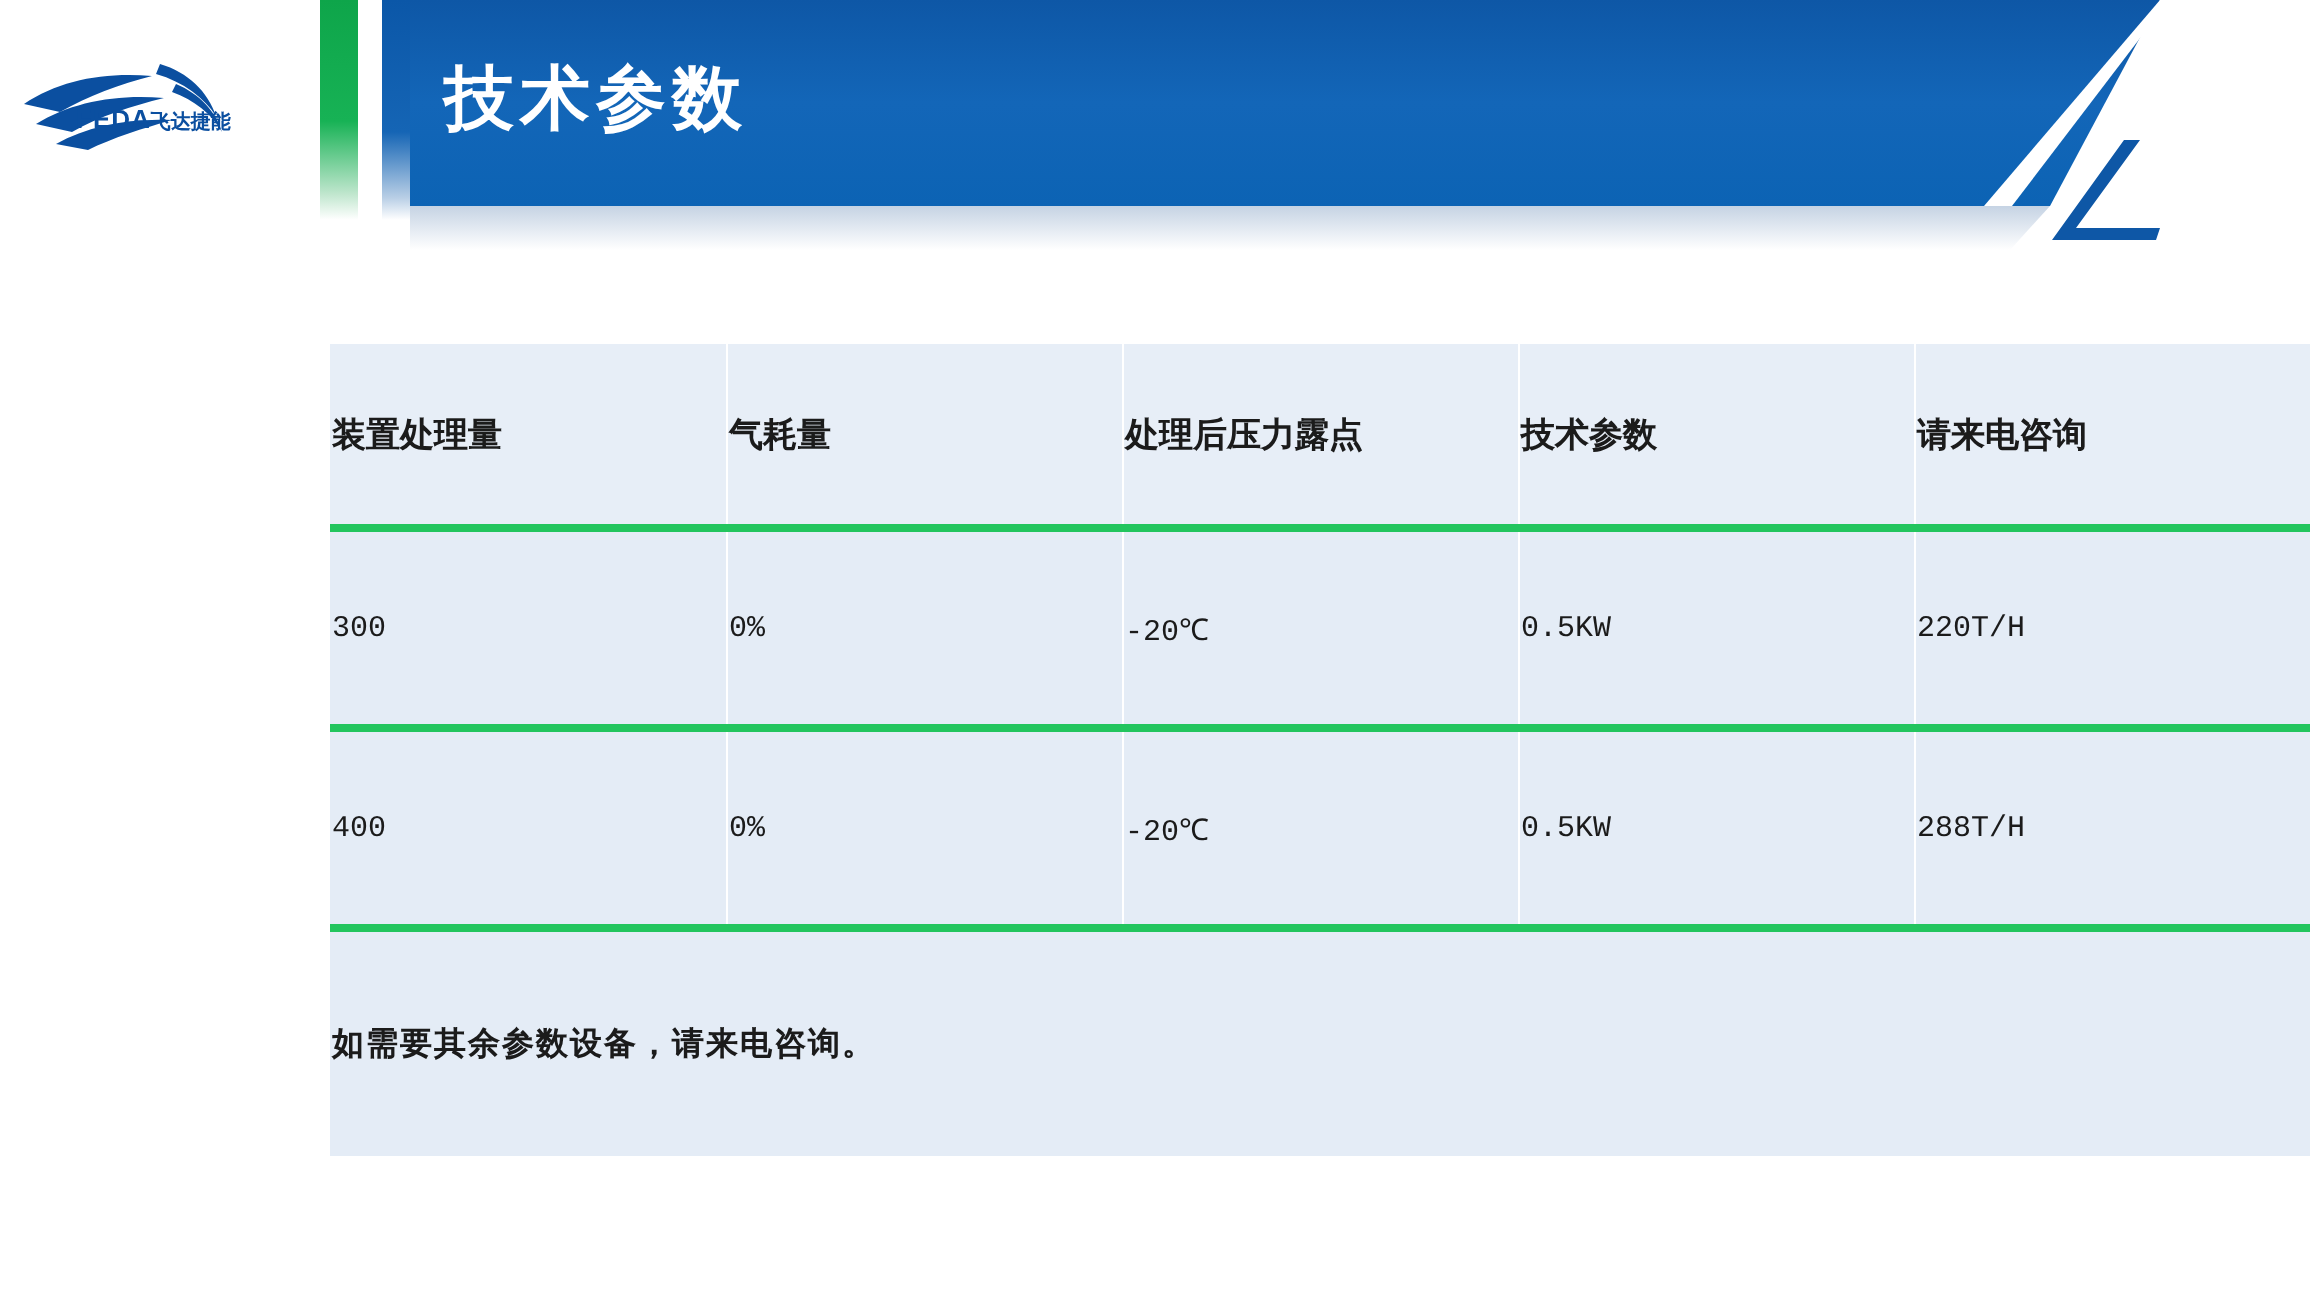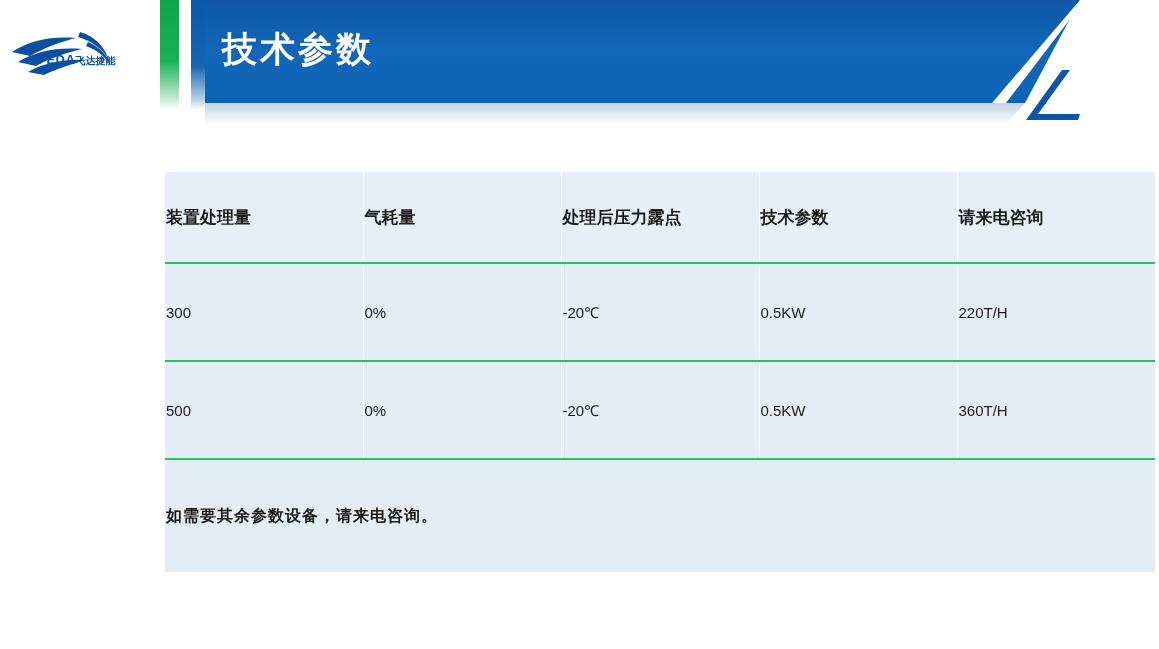--- a/index.html
+++ b/index.html
@@ -150,22 +150,22 @@
     font-weight: bold;
     font-family: "DejaVu Sans", sans-serif;
     border-right: 1px solid #ffffff;
   }
   table.params thead th:last-child { border-right: none; }
 
   table.params tbody td {
     height: 94px;
     background: #e4ecf6;
     font-size: 15px;
-    font-family: Liberation Sans, sans-serif;
-    border-top: 2px solid #22c55e;
+    font-family: Liberation Mono, monospace;
+    border-top: 4px solid #22c55e;
     border-right: 1px solid #ffffff;
   }
   table.params tbody td:last-child { border-right: none; }
 
   .note-row td {
     height: 110px !important;
     background: #e4ecf6 !important;
     border-right: none !important;
     border-top: 2px solid #ffffff;
     font-size: 16px !important;
@@ -226,24 +226,24 @@
     </thead>
     <tbody>
       <tr>
         <td>300</td>
         <td>0%</td>
         <td>-20℃</td>
         <td>0.5KW</td>
         <td>220T/H</td>
       </tr>
       <tr>
-        <td>500</td>
+        <td>400</td>
         <td>0%</td>
         <td>-20℃</td>
         <td>0.5KW</td>
-        <td>360T/H</td>
+        <td>288T/H</td>
       </tr>
       <tr class="note-row">
         <td colspan="5">如需要其余参数设备，请来电咨询。</td>
       </tr>
     </tbody>
   </table>
 </div>
 
 </body></html>

